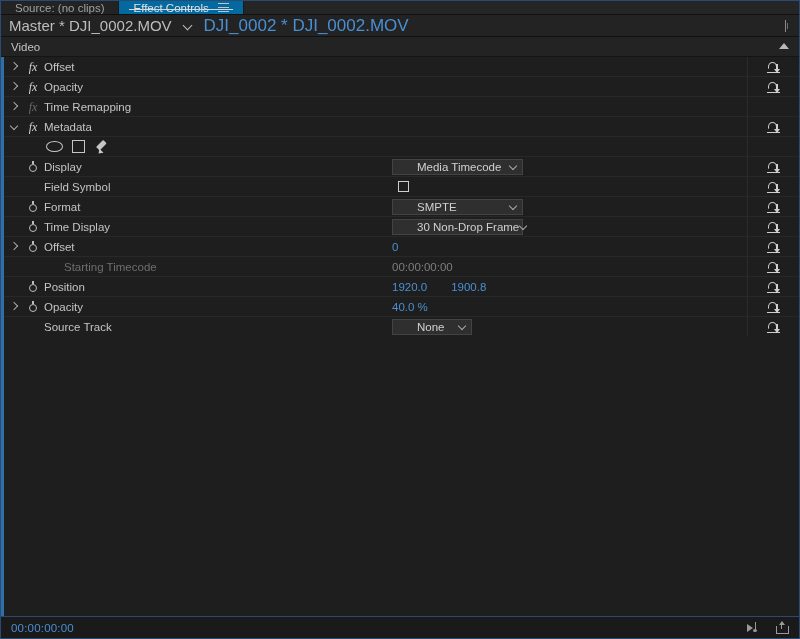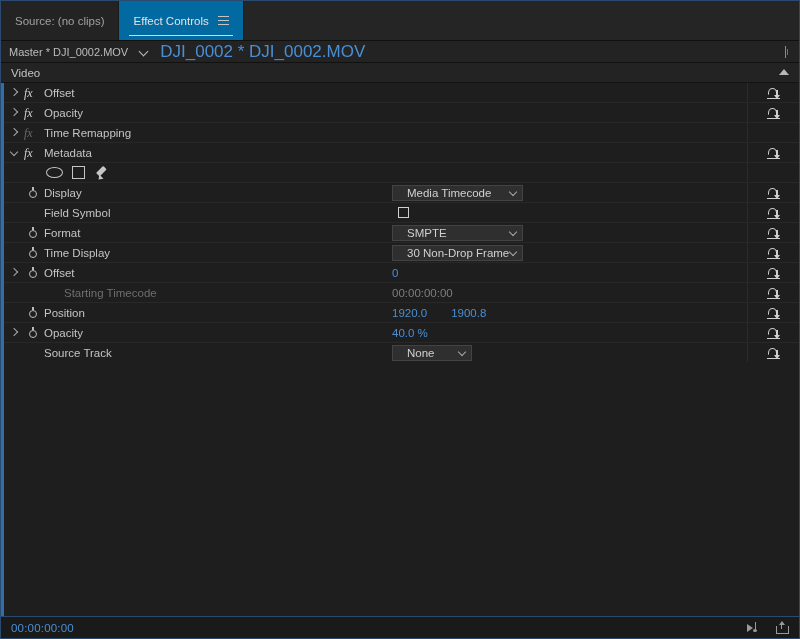--- a/index.html
+++ b/index.html
@@ -19,21 +19,21 @@
     position: relative;
     width: 800px; height: 639px;
     background: #1e1e1e;
     border: 1px solid #2b4a6f;
     display: flex;
     flex-direction: column;
   }
 
   
   .tabbar {
-    height: 40px;
+    height: 14px;
     background: #252525;
     border-bottom: 1px solid #101010;
     display: flex;
     align-items: stretch;
     flex: none;
     position: relative;
   }
   .tab {
     display: flex;
     align-items: center;
@@ -74,21 +74,21 @@
     background: #232323;
     border-bottom: 1px solid #111;
     display: flex;
     align-items: center;
     padding-left: 8px;
     flex: none;
     position: relative;
   }
   .crumb-master {
     color: #bdbdbd;
-    font-size: 11px;
+    font-size: 15px;
     white-space: nowrap;
   }
   .crumb-caret {
     margin: 0 11px 0 12px;
     width: 9px; height: 9px;
     position: relative;
     flex: none;
   }
   .crumb-caret::before {
     content: "";
@@ -180,21 +180,21 @@
     border-bottom: 1.3px solid #a8a8a8;
     transform: rotate(45deg);
   }
 
   .cell-fx {
     width: 18px; flex: none;
     font-family: "Liberation Serif", serif;
     font-style: italic;
     font-size: 12px;
     color: #d2d2d2;
-    text-align: left;
+    text-align: center;
     line-height: 1;
   }
   .cell-fx.dim { color: #6a6a6a; }
 
   .cell-sw {
     width: 18px; flex: none;
     display: flex; align-items: center; justify-content: center;
   }
   .stopwatch {
     width: 9px; height: 11px;
@@ -242,21 +242,21 @@
     color: #7d7d7d;
     font-size: 11.5px;
   }
 
   .dropdown {
     height: 16px;
     background: #2f2f2f;
     border: 1px solid #434343;
     display: flex;
     align-items: center;
-    padding: 0 4px 0 14px;
+    padding: 0 4px 0 24px;
     color: #d0d0d0;
     font-size: 11.5px;
     white-space: nowrap;
   }
   .dropdown.wide { width: 131px; }
   .dropdown.narrow { width: 80px; }
   .dd-text { flex: 1 1 auto; }
   .dd-caret {
     width: 9px; height: 9px; position: relative; flex: none;
   }

